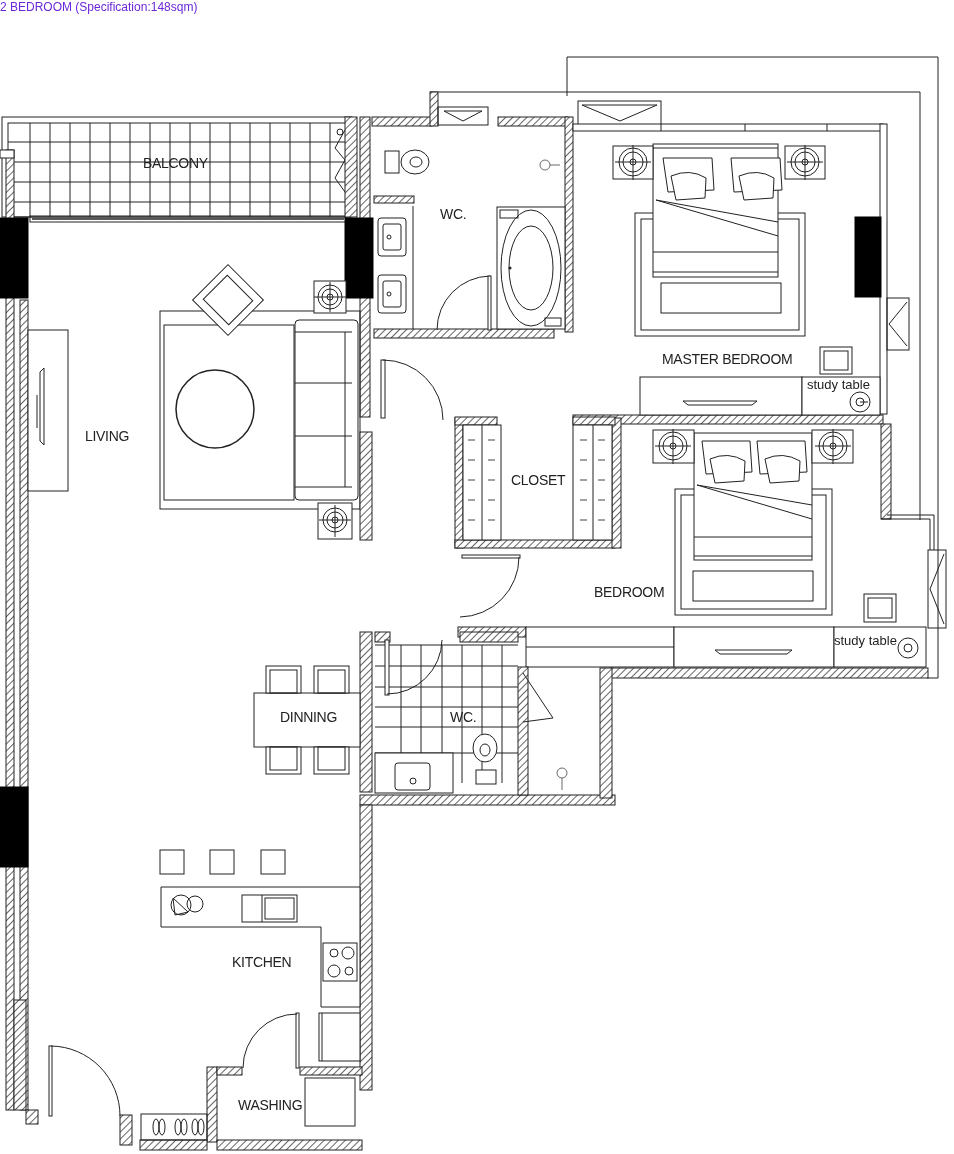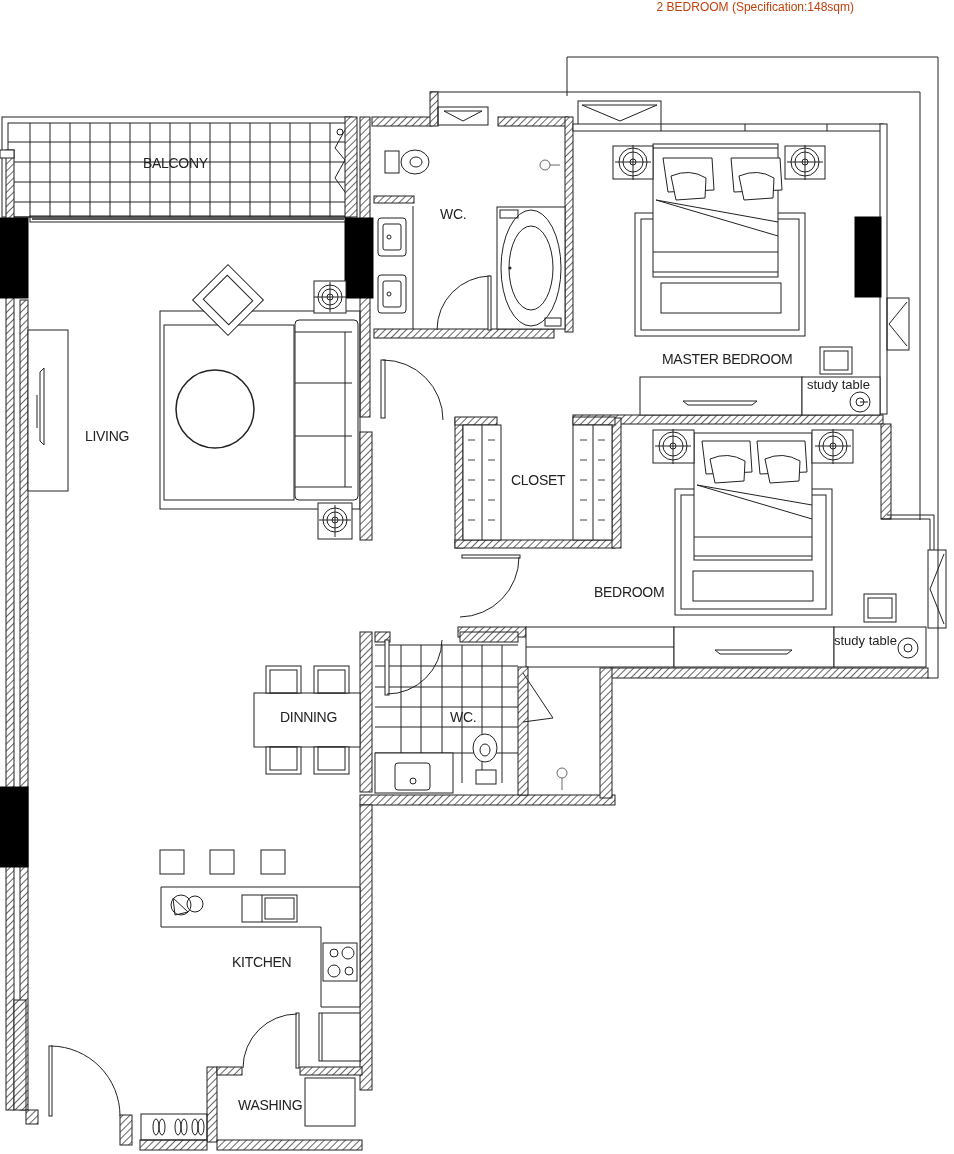--- a/index.html
+++ b/index.html
@@ -1,17 +1,17 @@
 <!DOCTYPE html>
 <html><head>
 <meta charset="utf-8">
 <style>
   html,body{margin:0;padding:0;background:#ffffff;}
   body{width:954px;height:1154px;overflow:hidden;font-family:"Liberation Sans",sans-serif;}
-  .title{position:absolute;left:0;top:0;width:854px;text-align:right;font-size:12px;color:#c2410c;line-height:14px;}
+  .title{position:absolute;left:0;top:0;width:854px;text-align:left;font-size:12px;color:#6d28d9;line-height:14px;}
   svg{position:absolute;left:0;top:0;}
   .lbl{font-family:"Liberation Sans",sans-serif;font-size:14px;fill:#222;letter-spacing:-0.3px;}
   .lbl-sm{font-family:"Liberation Sans",sans-serif;font-size:13px;fill:#222;}
   .ln{fill:none;stroke:#222;stroke-width:1;}
   .ln2{fill:none;stroke:#222;stroke-width:1.5;}
   .thin{fill:none;stroke:#444;stroke-width:0.8;}
   .wall{fill:url(#hatch);stroke:#222;stroke-width:1;}
   .wallw{fill:#fff;stroke:#222;stroke-width:1;}
   .col{fill:#000;stroke:#000;}
   .grid{stroke:#222;stroke-width:1;}

